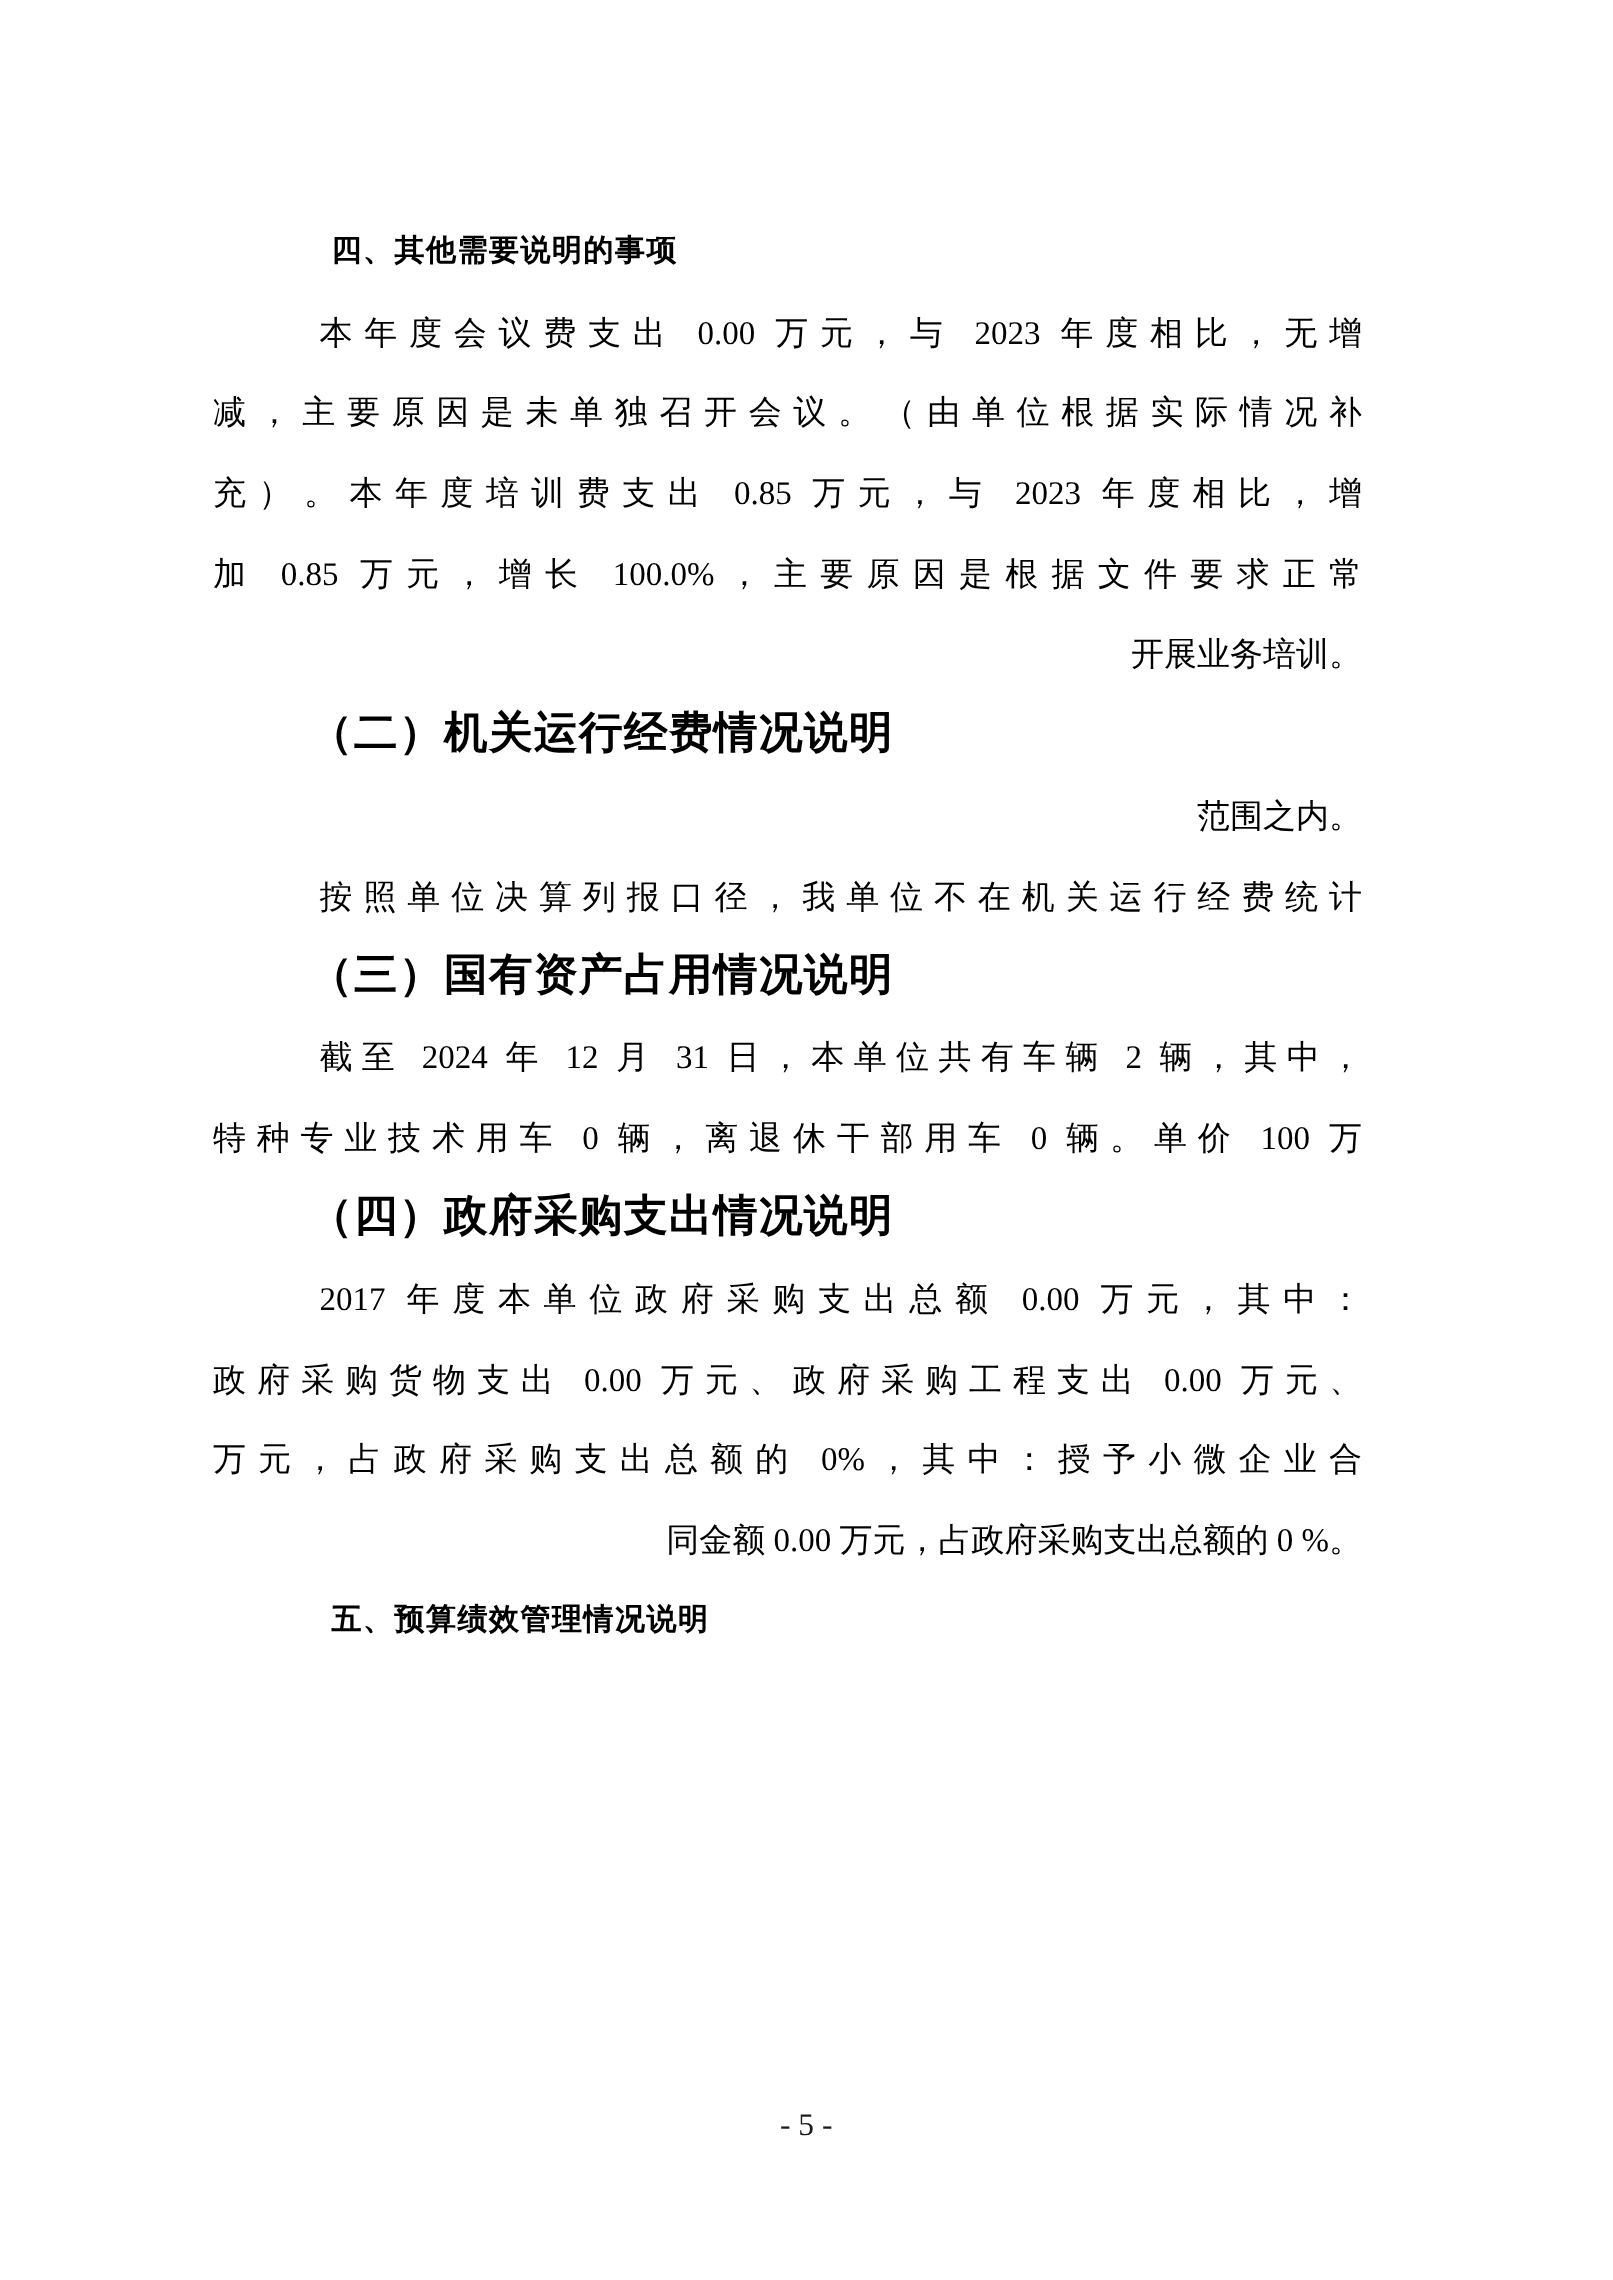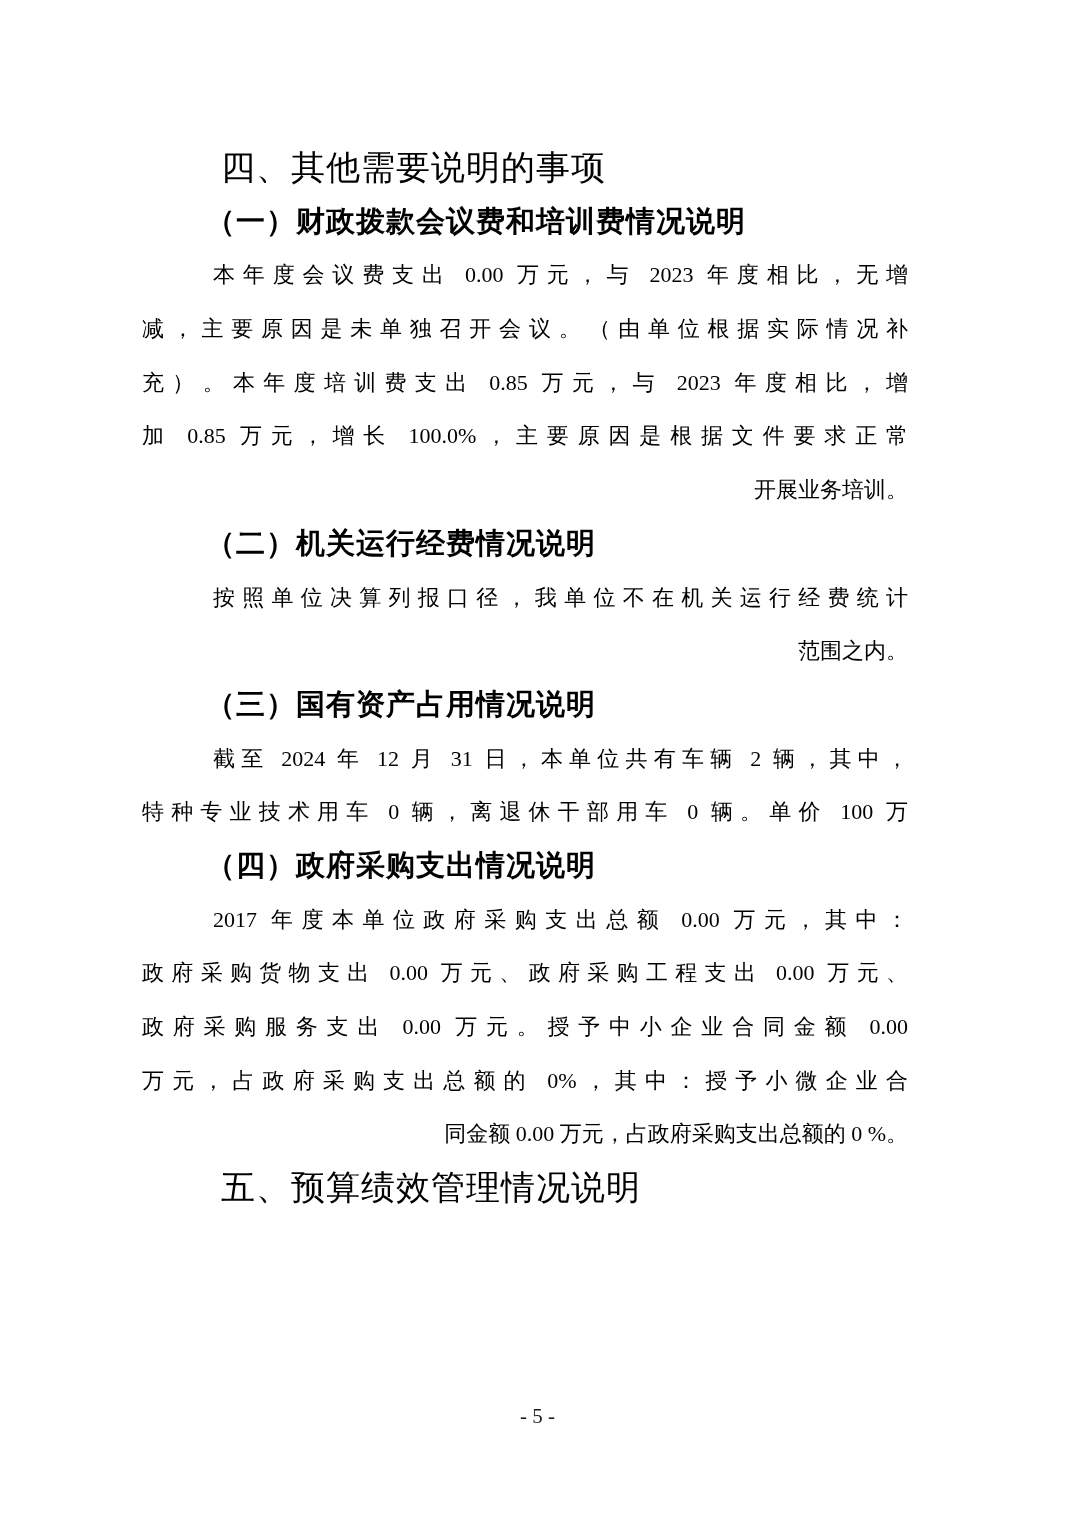--- a/index.html
+++ b/index.html
@@ -33,22 +33,22 @@
     text-align: justify;
     text-align-last: justify;
   }
   
   .end { text-align: right; }
   
   .ind { text-indent: 71px; }
   
   .h1 {
     font-family: "Liberation Sans", "DejaVu Sans", sans-serif;
-    font-weight: 400;
-    font-size: 34px;
+    font-weight: 700;
+    font-size: 20px;
     text-indent: 79px;
     letter-spacing: 1px;
   }
   
   .h2 {
     font-weight: 700;
     font-size: 29px;
     text-indent: 64px;
     letter-spacing: 1px;
   }
@@ -65,39 +65,37 @@
   }
 </style>
 </head>
 <body>
 
 <div class="page">
   <div class="content">
 
     <div class="ln h1">四、其他需要说明的事项</div>
 
-    <div class="ln h2">（一）财政拨款会议费和培训费情况说明</div>
     <div class="ln j ind">本年度会议费支出 0.00 万元，与 2023 年度相比，无增</div>
     <div class="ln j">减，主要原因是未单独召开会议。（由单位根据实际情况补</div>
     <div class="ln j">充）。本年度培训费支出 0.85 万元，与 2023 年度相比，增</div>
     <div class="ln j">加 0.85 万元，增长 100.0%，主要原因是根据文件要求正常</div>
     <div class="ln end">开展业务培训。</div>
 
     <div class="ln h2">（二）机关运行经费情况说明</div>
+    <div class="ln end">范围之内。</div>
     <div class="ln j ind">按照单位决算列报口径，我单位不在机关运行经费统计</div>
-    <div class="ln end">范围之内。</div>
 
     <div class="ln h2">（三）国有资产占用情况说明</div>
     <div class="ln j ind">截至 2024 年 12 月 31 日，本单位共有车辆 2 辆，其中，</div>
     <div class="ln j">特种专业技术用车 0 辆，离退休干部用车 0 辆。单价 100 万</div>
 
     <div class="ln h2">（四）政府采购支出情况说明</div>
     <div class="ln j ind">2017 年度本单位政府采购支出总额 0.00 万元，其中：</div>
     <div class="ln j">政府采购货物支出 0.00 万元、政府采购工程支出 0.00 万元、</div>
-    <div class="ln j">政府采购服务支出 0.00 万元。授予中小企业合同金额 0.00</div>
     <div class="ln j">万元，占政府采购支出总额的 0%，其中：授予小微企业合</div>
     <div class="ln end">同金额 0.00 万元，占政府采购支出总额的 0 %。</div>
 
     <div class="ln h1">五、预算绩效管理情况说明</div>
   </div>
 
   <div class="footer">- 5 -</div>
 </div>
 
 </body></html>

